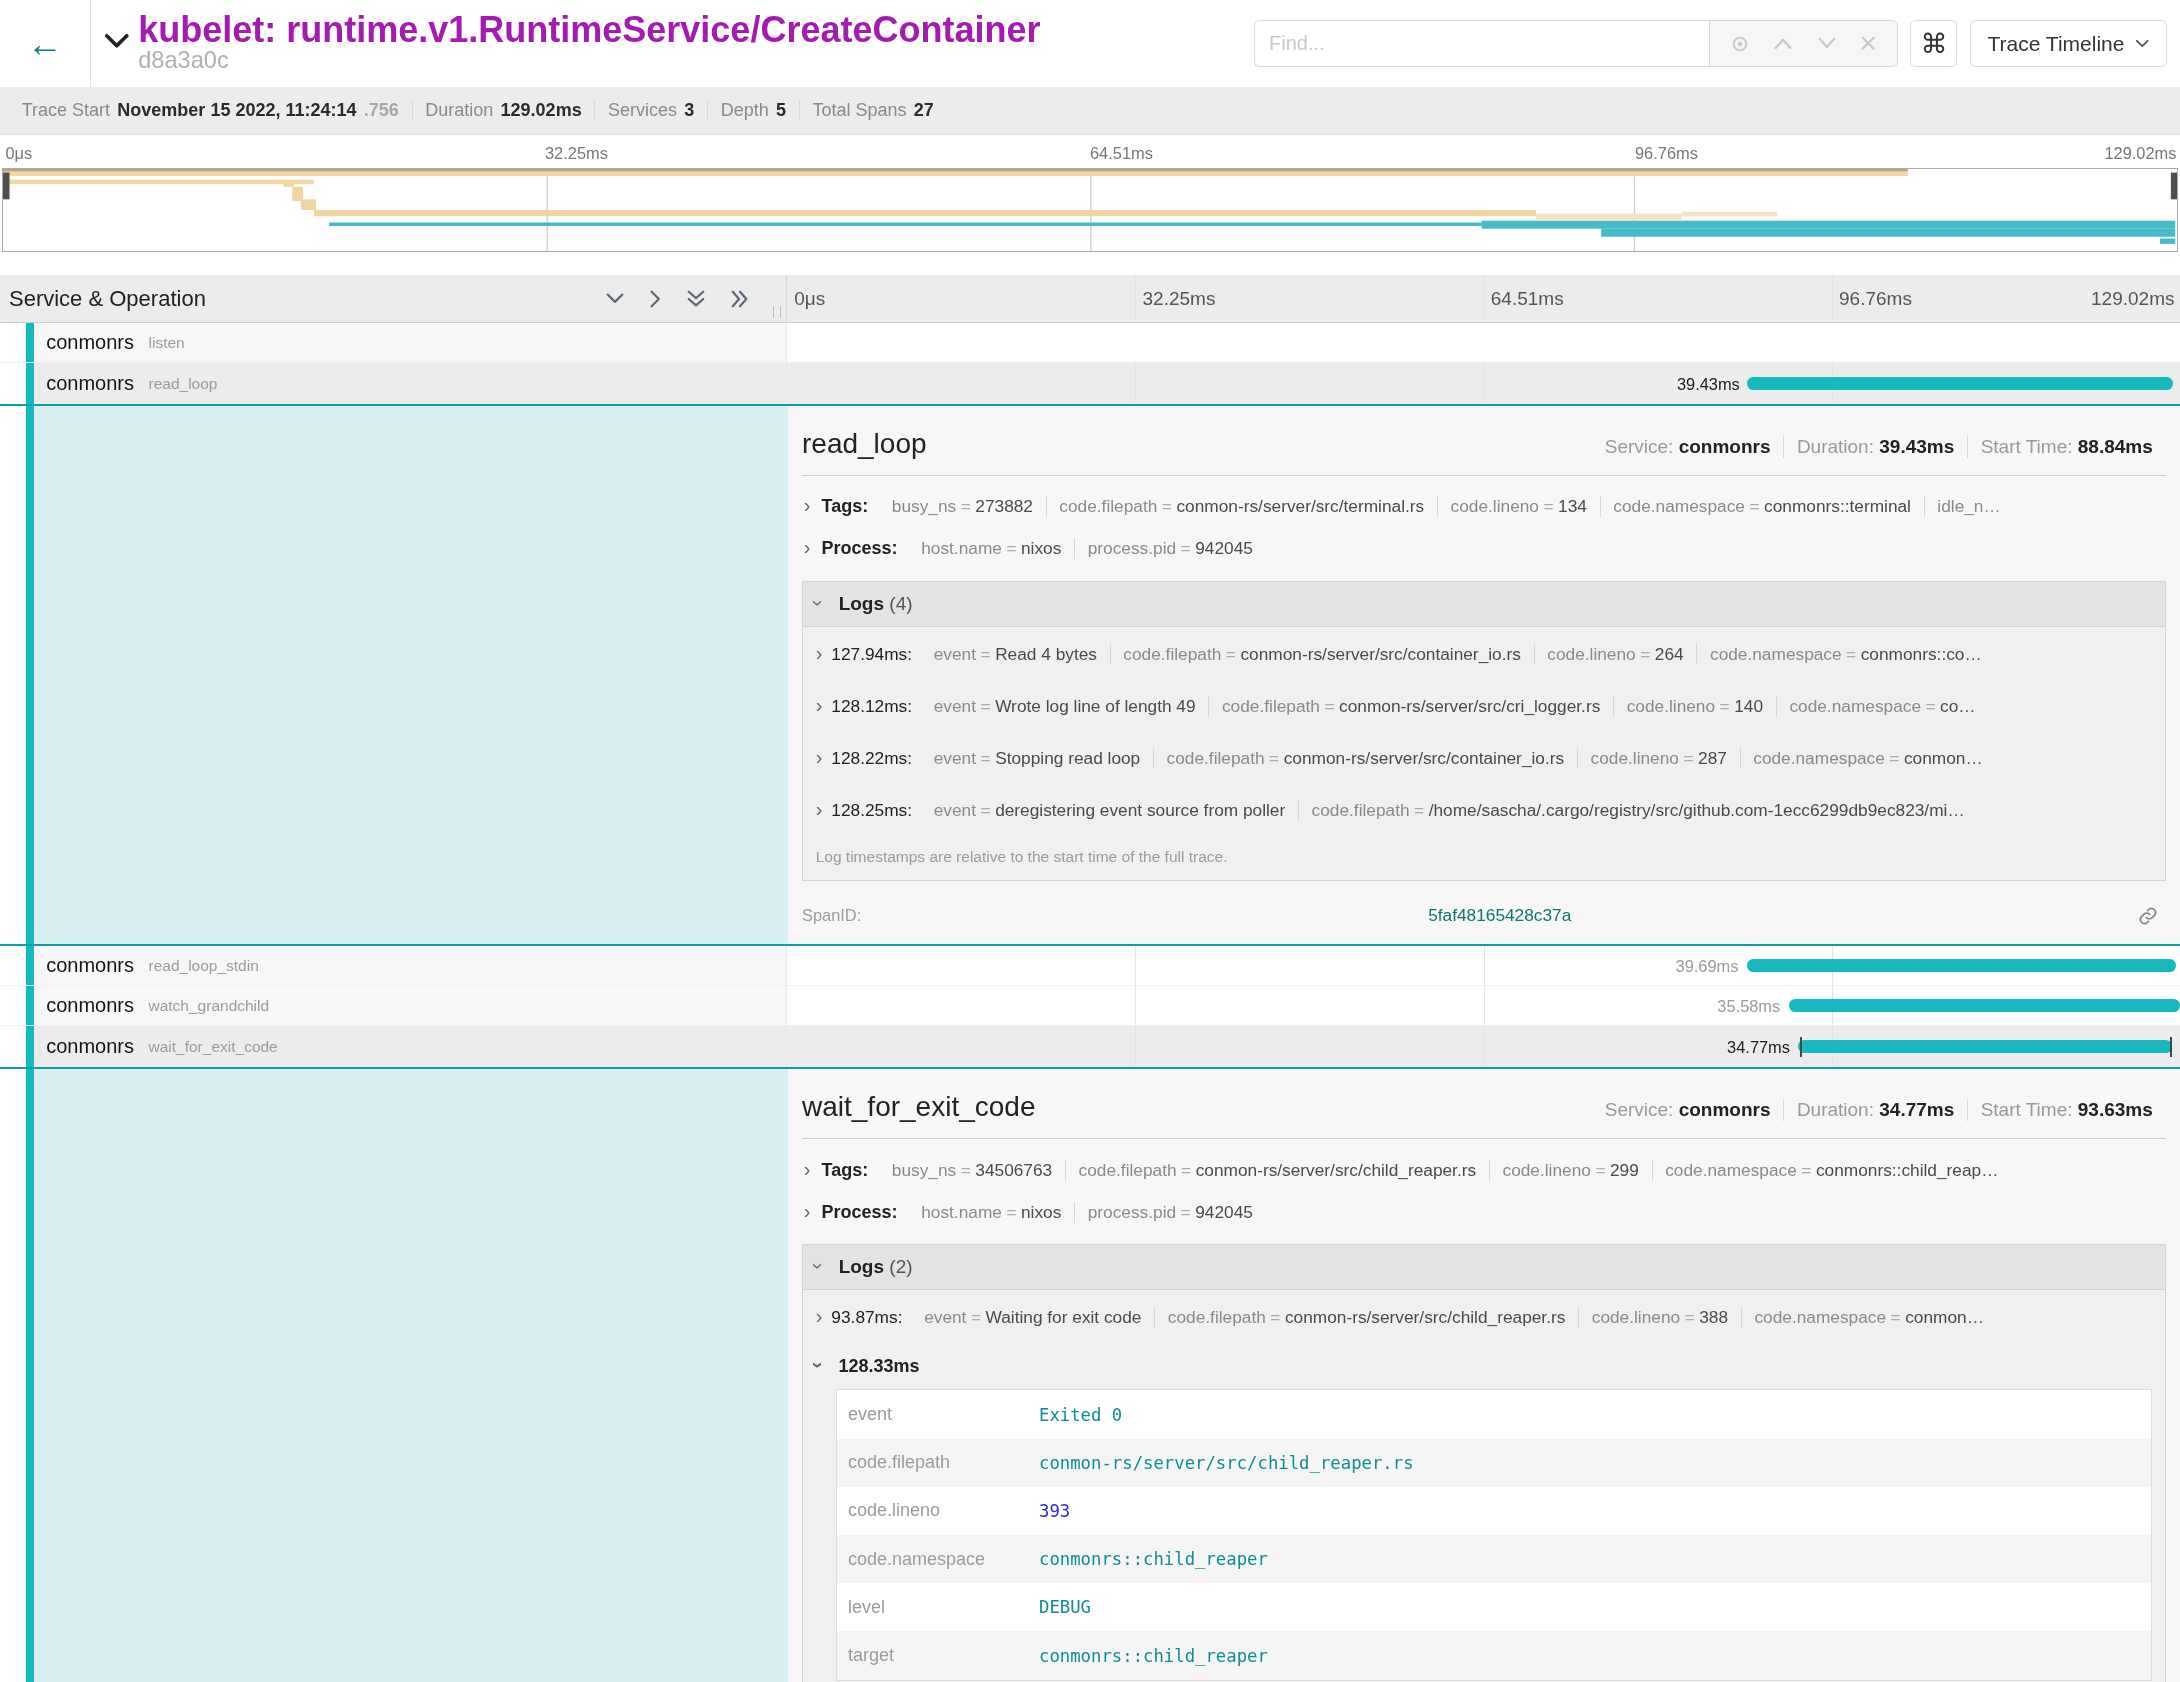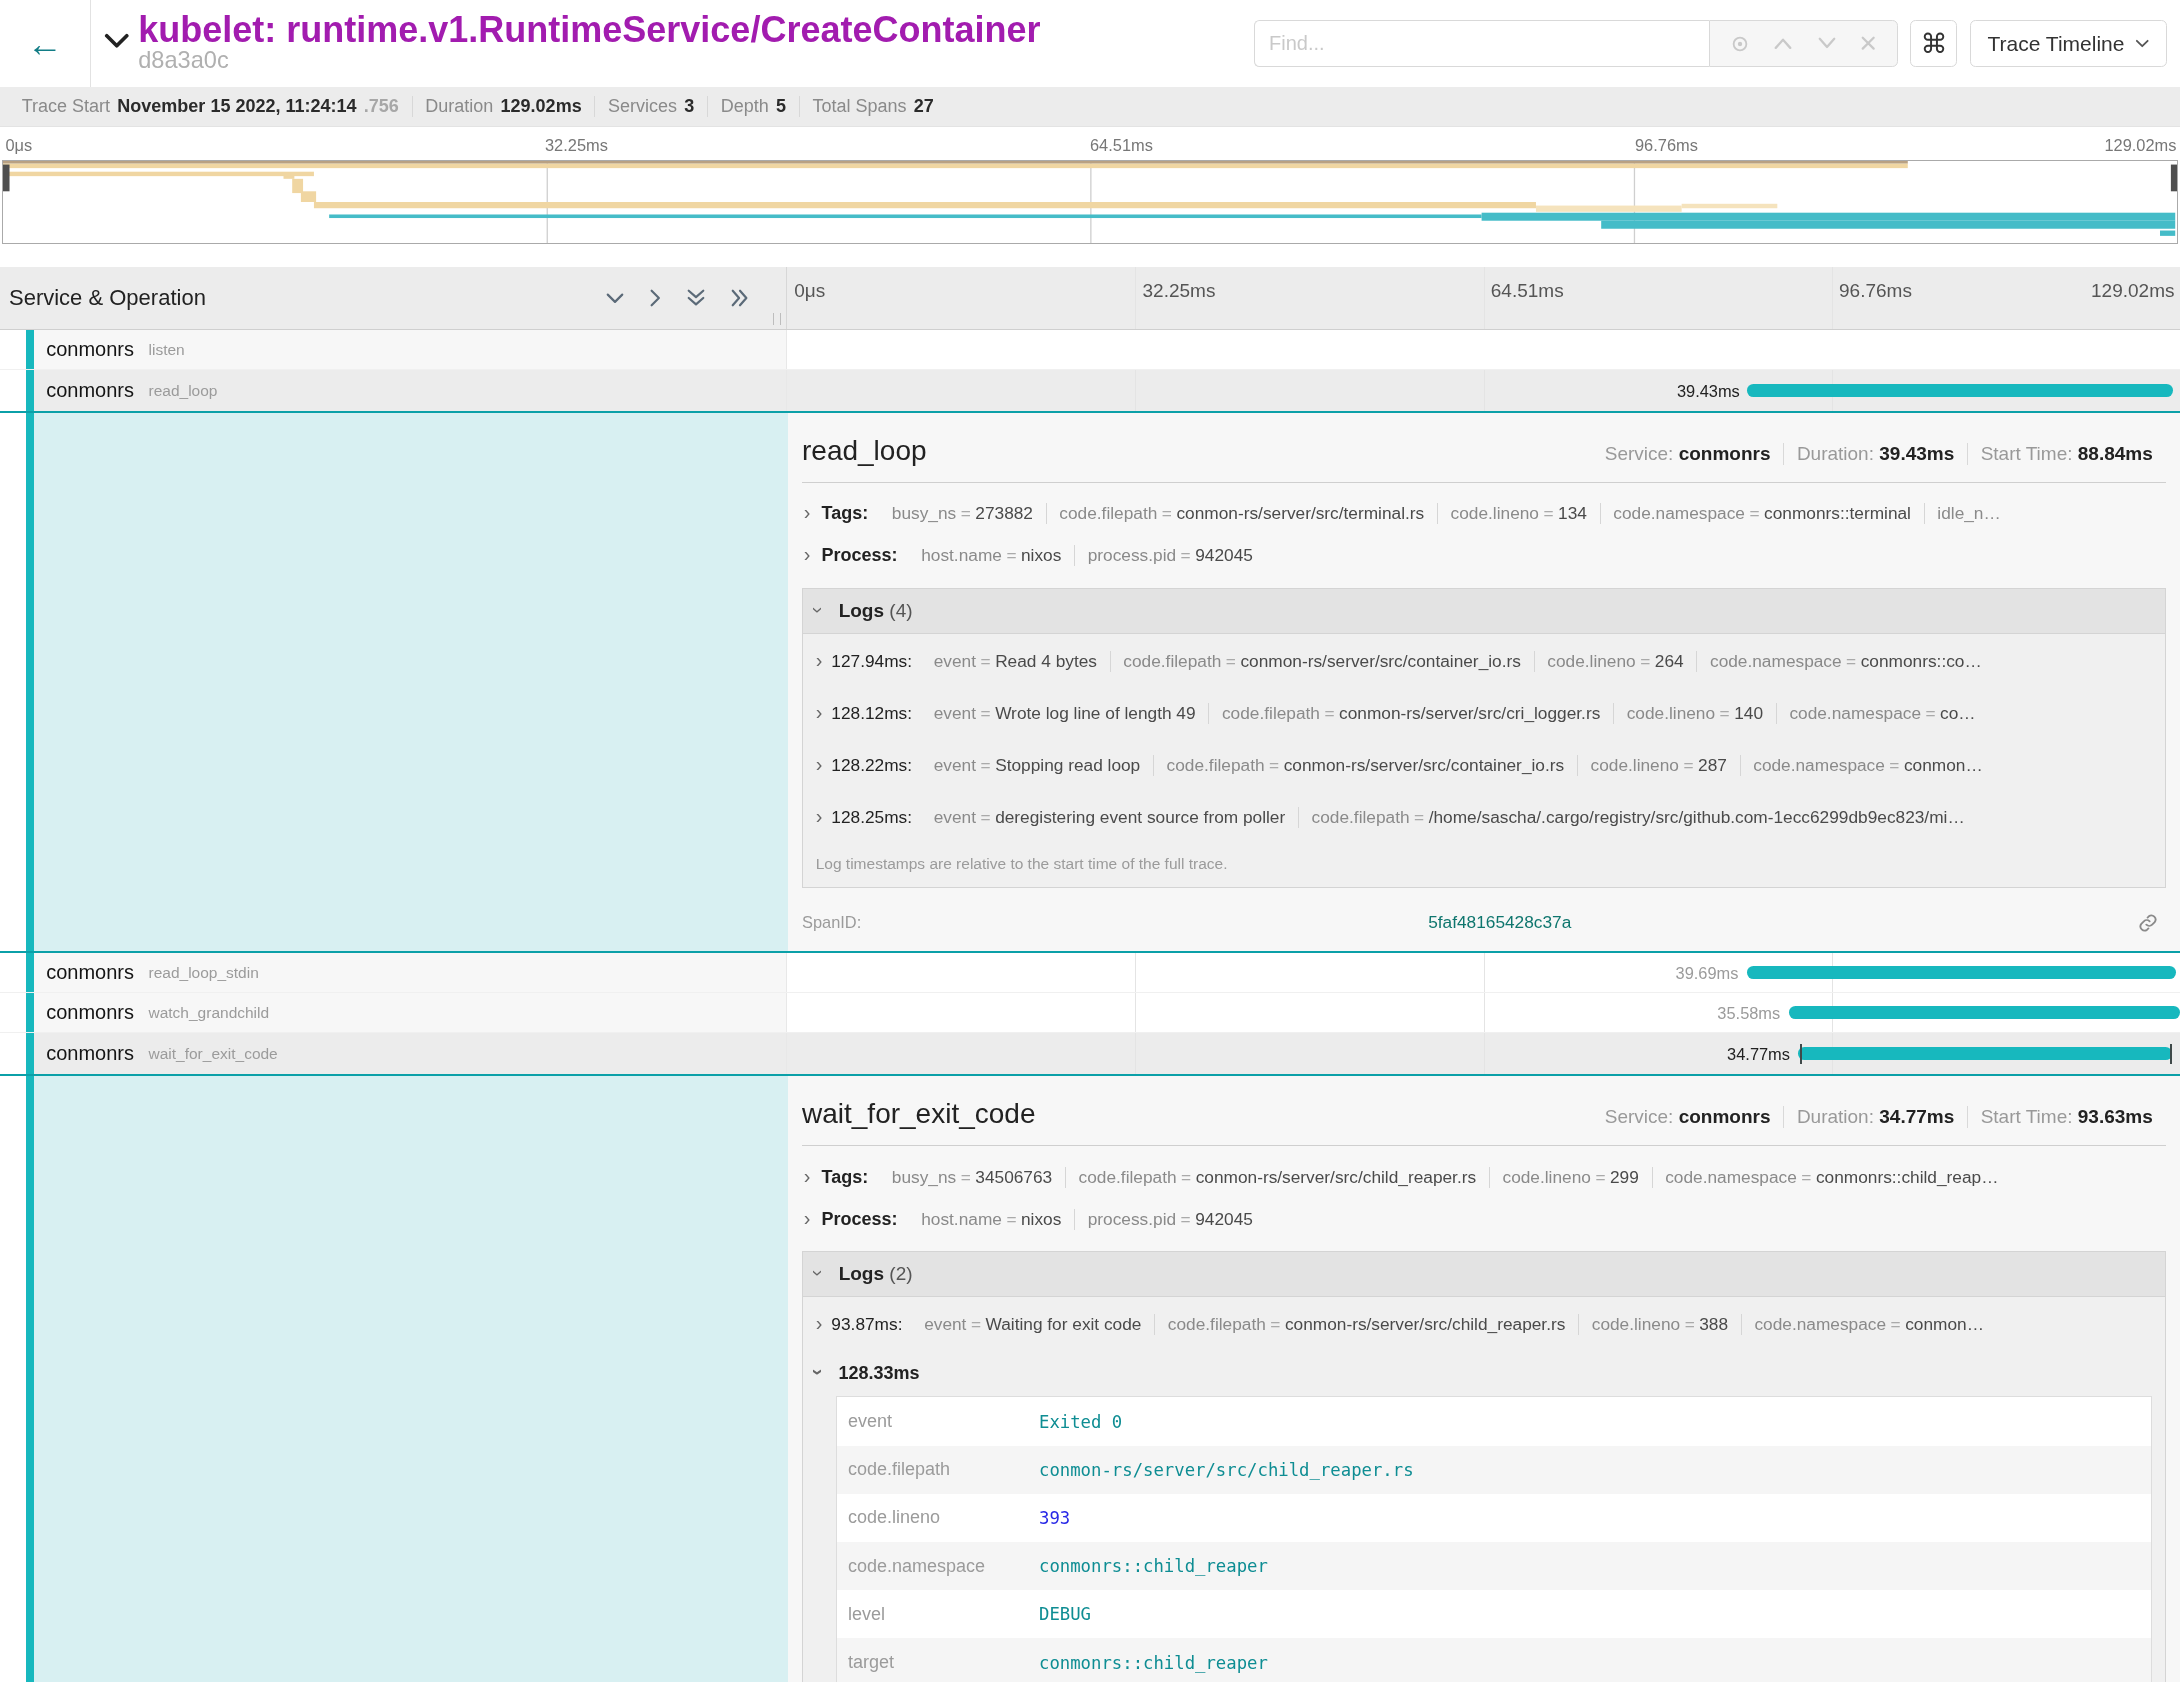--- a/index.html
+++ b/index.html
@@ -21,34 +21,34 @@
   .find-input { width:455px; border:0.9px solid #d9d9d9; border-right:none; border-radius:5.5px 0 0 5.5px;
                 font-size:20px; padding:0 14.5px; color:#444; outline:none; font-family:"Liberation Sans",sans-serif; }
   .find-input::placeholder { color:#c9c9c9; }
   .find-controls { display:flex; align-items:center; gap:23.6px; padding:0 20px; background:#f6f6f6;
                    border:0.9px solid #d9d9d9; border-radius:0 5.5px 5.5px 0; }
   .sq-btn { height:47px; min-width:47px; border:0.9px solid #d9d9d9; border-radius:5.5px; background:#fff;
             display:flex; align-items:center; justify-content:center; font-size:27px; color:#333; cursor:pointer; }
   .view-btn { height:47px; border:0.9px solid #d9d9d9; border-radius:5.5px; background:#fff; display:flex;
               align-items:center; gap:11px; padding:0 16.4px; font-size:21px; color:#333; cursor:pointer; }
   
-  .summary { height:40px; background:#ececec; display:flex; align-items:center; font-size:18px; color:#8a8a8a;
+  .summary { height:48px; background:#ececec; display:flex; align-items:center; font-size:18px; color:#8a8a8a;
              padding:0 9px; border-bottom:0.9px solid #e3e3e3; }
   .sum-item { padding:0 12.7px; display:flex; gap:7.3px; align-items:baseline; }
   .sum-item + .sum-item { border-left:0.9px solid #d8d8d8; }
   .sum-item b { color:#2b2b2b; font-weight:700; }
   .sum-suffix { color:#a7a7a7; font-weight:700; }
   
   .minimap { height:122px; position:relative; background:#fff; }
   .mm-labels { height:33px; position:relative; font-size:16.4px; color:#777; }
   .mm-labels span { position:absolute; top:9px; }
   .mm-canvas { position:absolute; left:1.8px; right:1.8px; top:33px; height:84px; border:0.9px solid #aaa; background:#fff; }
   .mm-canvas svg { width:100%; height:100%; display:block; }
   
-  .grid-header { margin-top:18px; height:63px; display:flex; background:#ececec; border-bottom:0.9px solid #cfcfcf; }
+  .grid-header { margin-top:18px; height:48px; display:flex; background:#ececec; border-bottom:0.9px solid #cfcfcf; }
   .gh-left { width:787px; position:relative; display:flex; align-items:center; padding-left:9px;
              border-right:0.9px solid #d7d7d7; }
   .gh-title { font-size:22px; color:#222; }
   .gh-icons { margin-left:auto; display:flex; gap:23.6px; align-items:center; padding-right:36px; }
   .gh-icons .ic { cursor:pointer; display:flex; }
   .grip { position:absolute; right:5.5px; bottom:3.6px; width:7.3px; height:12.7px;
           border-left:1.8px solid #bdbdbd; border-right:1.8px solid #bdbdbd; }
   .gh-right { flex:1; position:relative; font-size:19px; color:#555; }
   .gh-right .tick { position:absolute; top:12.7px; }
   

